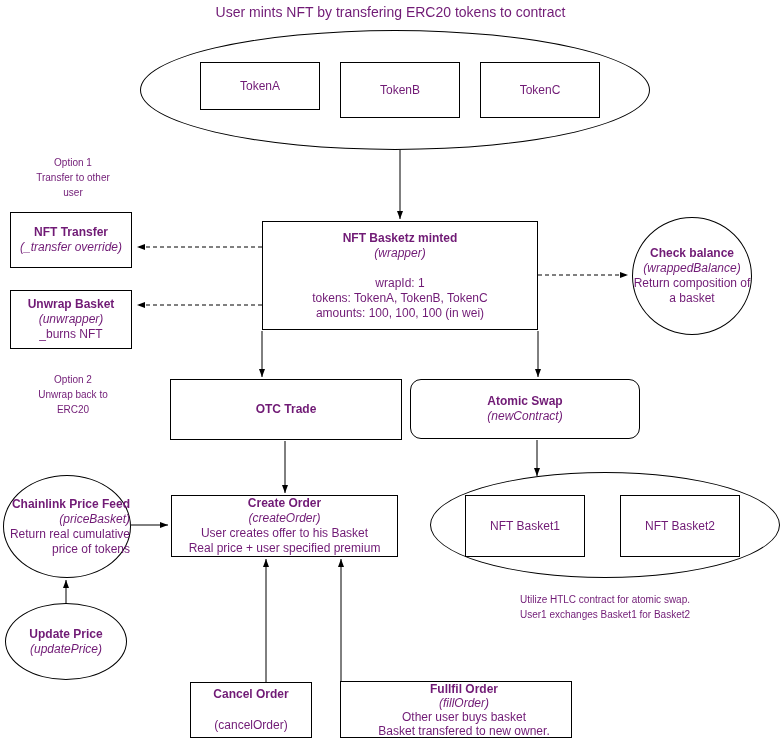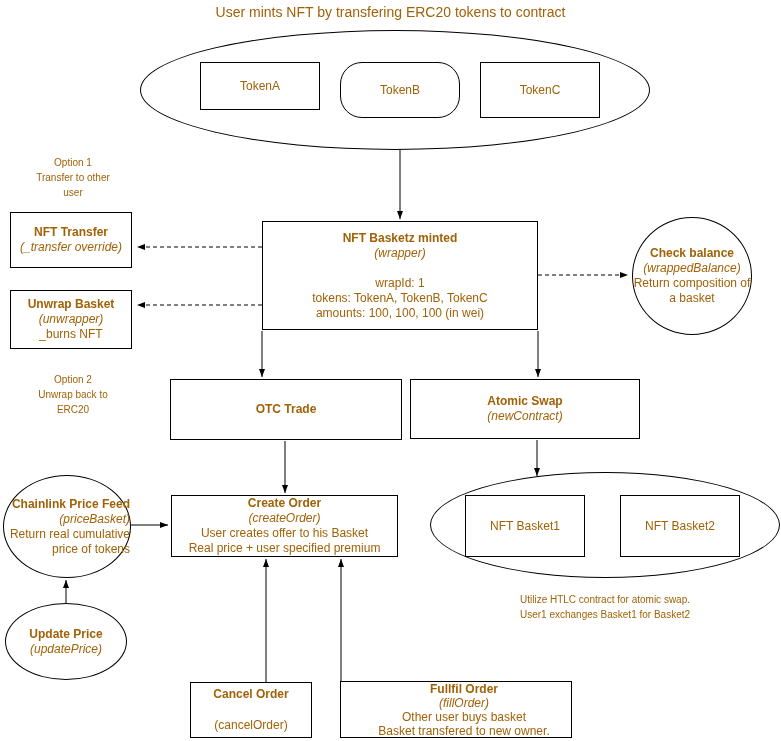--- a/index.html
+++ b/index.html
@@ -1,18 +1,18 @@
 <!DOCTYPE html>
 <html><head>
 <meta charset="utf-8">
 <style>
   html,body{margin:0;padding:0;background:#ffffff;}
   #canvas{
     position:relative;width:781px;height:741px;background:#ffffff;
-    font-family:"Liberation Sans",sans-serif;color:#a16207;overflow:hidden;
+    font-family:"Liberation Sans",sans-serif;color:#701a75;overflow:hidden;
   }
   #edges{position:absolute;left:0;top:0;width:781px;height:741px;pointer-events:none;}
   .node{
     position:absolute;border:1px solid #000;background:#fff;
     display:flex;flex-direction:column;align-items:center;justify-content:center;
     text-align:center;font-size:12px;line-height:15px;box-sizing:border-box;
   }
   .ellipse{border-radius:50%;}
   .b{font-weight:bold;}
   .i{font-style:italic;}
@@ -50,21 +50,21 @@
     <line x1="585" y1="497" x2="617" y2="497" stroke="#000" stroke-width="1" marker-end="url(#arr)"></line>
     <line x1="620" y1="555" x2="588" y2="555" stroke="#000" stroke-width="1" marker-end="url(#arr)"></line>
   </svg>
 
   <div class="txt title" style="left:0;top:5;width:781px;top:5px;">User mints NFT by transfering ERC20 tokens to contract</div>
 
   <div class="node ellipse" style="left:140px;top:30px;width:510px;height:120px;"></div>
   <div class="node" style="left:200px;top:62px;width:120px;height:48px;">
     <span>TokenA</span>
   </div>
-  <div class="node" style="left:340px;top:62px;width:120px;height:56px;border-radius:22px;">
+  <div class="node" style="left:340px;top:62px;width:120px;height:56px;">
     <span>TokenB</span>
   </div>
   <div class="node" style="left:480px;top:62px;width:120px;height:56px;">
     <span>TokenC</span>
   </div>
 
   <div class="txt" style="left:8px;top:155px;width:130px;">
     <div>Option 1</div>
     <div>Transfer to other</div>
     <div>user</div>
@@ -97,21 +97,21 @@
   <div class="node ellipse" style="left:632px;top:217px;width:120px;height:118px;">
     <span class="b">Check balance</span>
     <span class="i">(wrappedBalance)</span>
     <span>Return composition of</span>
     <span>a basket</span>
   </div>
 
   <div class="node" style="left:170px;top:379px;width:232px;height:61px;">
     <span class="b">OTC Trade</span>
   </div>
-  <div class="node" style="left:410px;top:379px;width:230px;height:60px;">
+  <div class="node" style="left:410px;top:379px;width:230px;height:60px;border-radius:11px;">
     <span class="b">Atomic Swap</span>
     <span class="i">(newContract)</span>
   </div>
 
   <div class="node ellipse" style="left:3px;top:475px;width:128px;height:103px;align-items:flex-end;">
     <span class="b">Chainlink Price Feed</span>
     <span class="i">(priceBasket)</span>
     <span>Return real cumulative</span>
     <span>price of tokens</span>
   </div>

